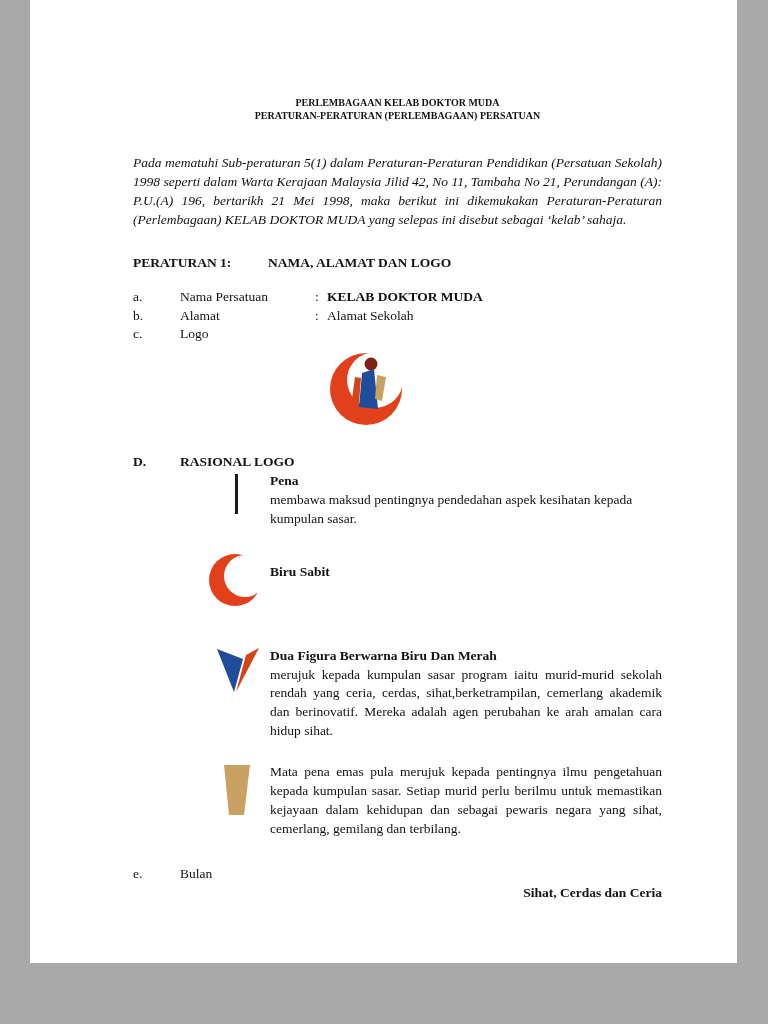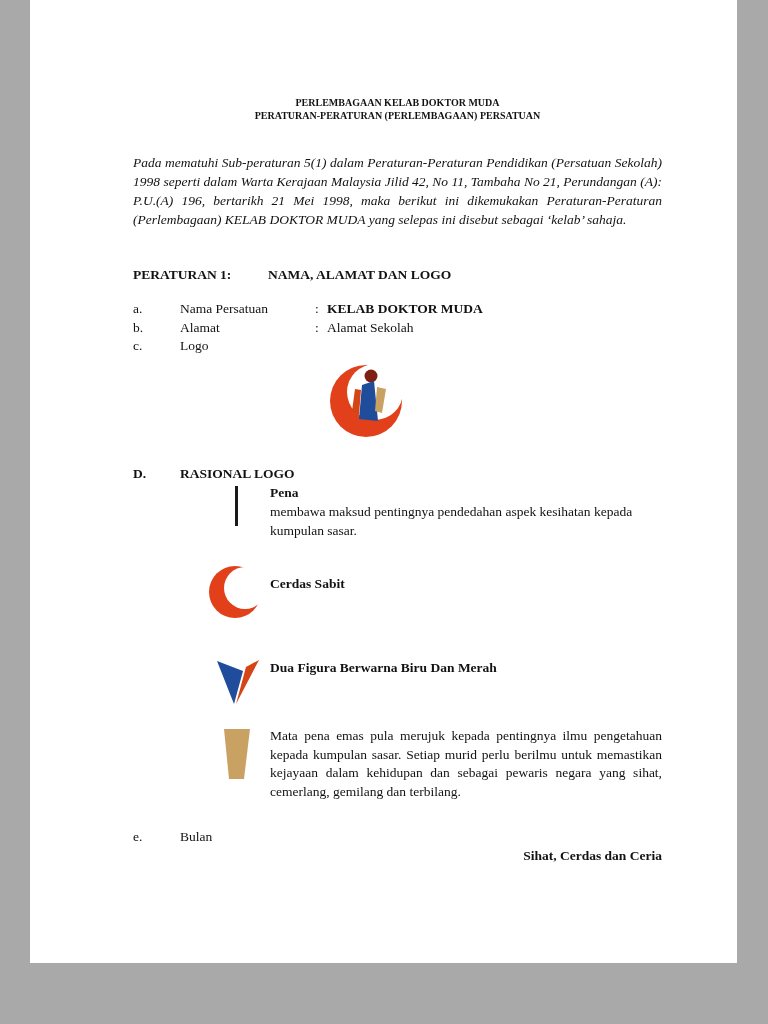--- a/index.html
+++ b/index.html
@@ -9,21 +9,21 @@
     background:#a9a9a9; overflow:hidden; margin:0 auto;
   }
   .page {
     position:absolute; left:30px; top:0; width:707px; height:963px;
     background:#ffffff; box-sizing:border-box;
     padding:96px 75px 0 103px;
     color:#121212; font-size:13.5px; line-height:1.4;
   }
   .doc-title { text-align:center; font-weight:bold; font-size:10px; line-height:1.3; }
   .intro { margin-top:32px; text-align:justify;font-style:italic; }
-  .sec1-head { margin-top:36px; font-weight:bold; display:flex; }
+  .sec1-head { margin-top:24px; font-weight:bold; display:flex; }
   .sec1-head .w135 { width:135px; flex-shrink:0; }
   .kv { margin-top:16px; }
   .kv-row { display:flex; line-height:1.35; }
   .c-letter { width:47px; flex-shrink:0; }
   .c-label  { width:135px; flex-shrink:0; }
   .c-sep    { width:12px; flex-shrink:0; }
   .bold { font-weight:bold; }
   .logo-wrap { margin-top:8px; text-align:center; position:relative; left:-32px; height:80px; }
   .secD-head { margin-top:22px; display:flex; font-weight:bold; }
   .rat-item { display:flex; margin-left:70px; }
@@ -105,33 +105,34 @@
     </div>
 
     <div class="rat-item mt34">
       <div class="rat-icon crescent-offset">
         <svg width="58" height="58" viewBox="0 0 58 58">
           <circle cx="27" cy="29" r="26" fill="#e2401b"></circle>
           <circle cx="37" cy="25" r="21" fill="#ffffff"></circle>
         </svg>
       </div>
       <div class="rat-text">
-        <div class="rat-head">Cerdas Sabit</div>
+        <div class="rat-head">Biru Sabit</div>
       </div>
     </div>
 
     <div class="rat-item mt38">
       <div class="rat-icon">
         <svg width="48" height="46" viewBox="0 0 48 46">
           <polygon points="4,2 30,12 21,45" fill="#1f4c9b"></polygon>
           <polygon points="46,1 33,8 23,45" fill="#d44415"></polygon>
         </svg>
       </div>
       <div class="rat-text">
         <div class="rat-head">Dua Figura Berwarna Biru Dan Merah</div>
+        <div class="justify">merujuk kepada kumpulan sasar program iaitu murid-murid sekolah rendah yang ceria, cerdas, sihat,berketrampilan, cemerlang akademik dan berinovatif. Mereka adalah agen perubahan ke arah amalan cara hidup sihat.</div>
       </div>
     </div>
 
     <div class="rat-item mt22">
       <div class="rat-icon">
         <svg width="36" height="54" viewBox="0 0 36 54">
           <polygon points="5,2 31,2 25,52 10,52" fill="#c9a263"></polygon>
         </svg>
       </div>
       <div class="rat-text">

